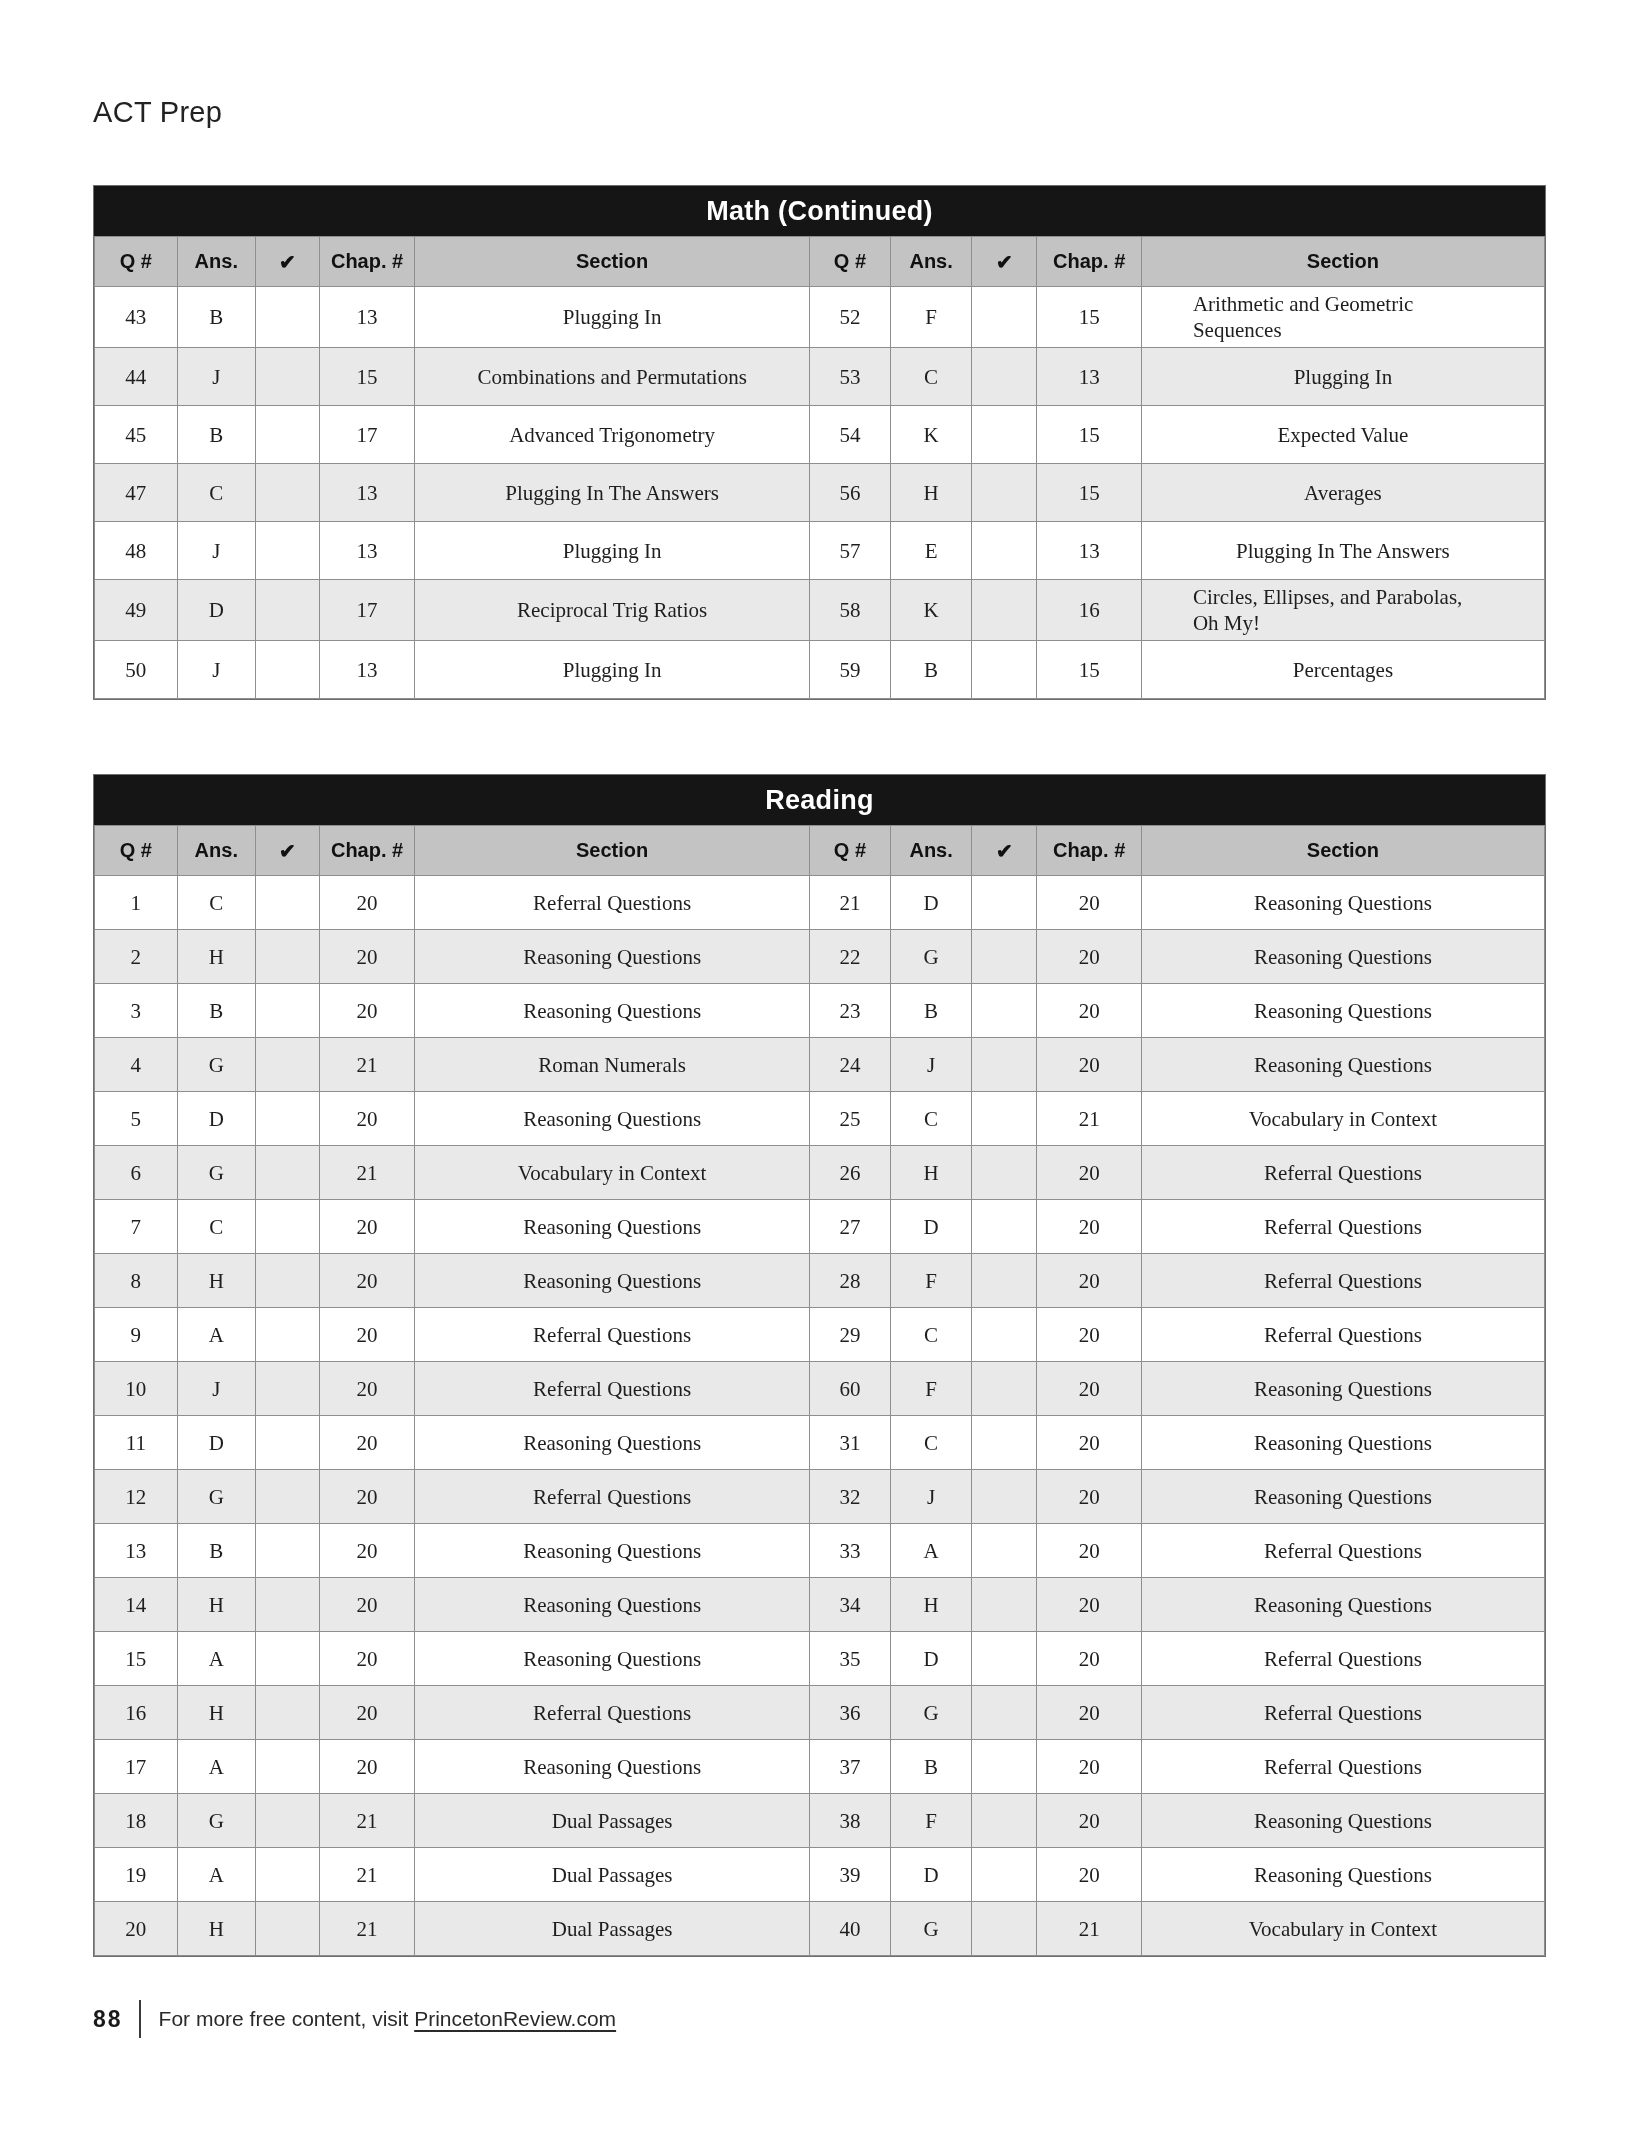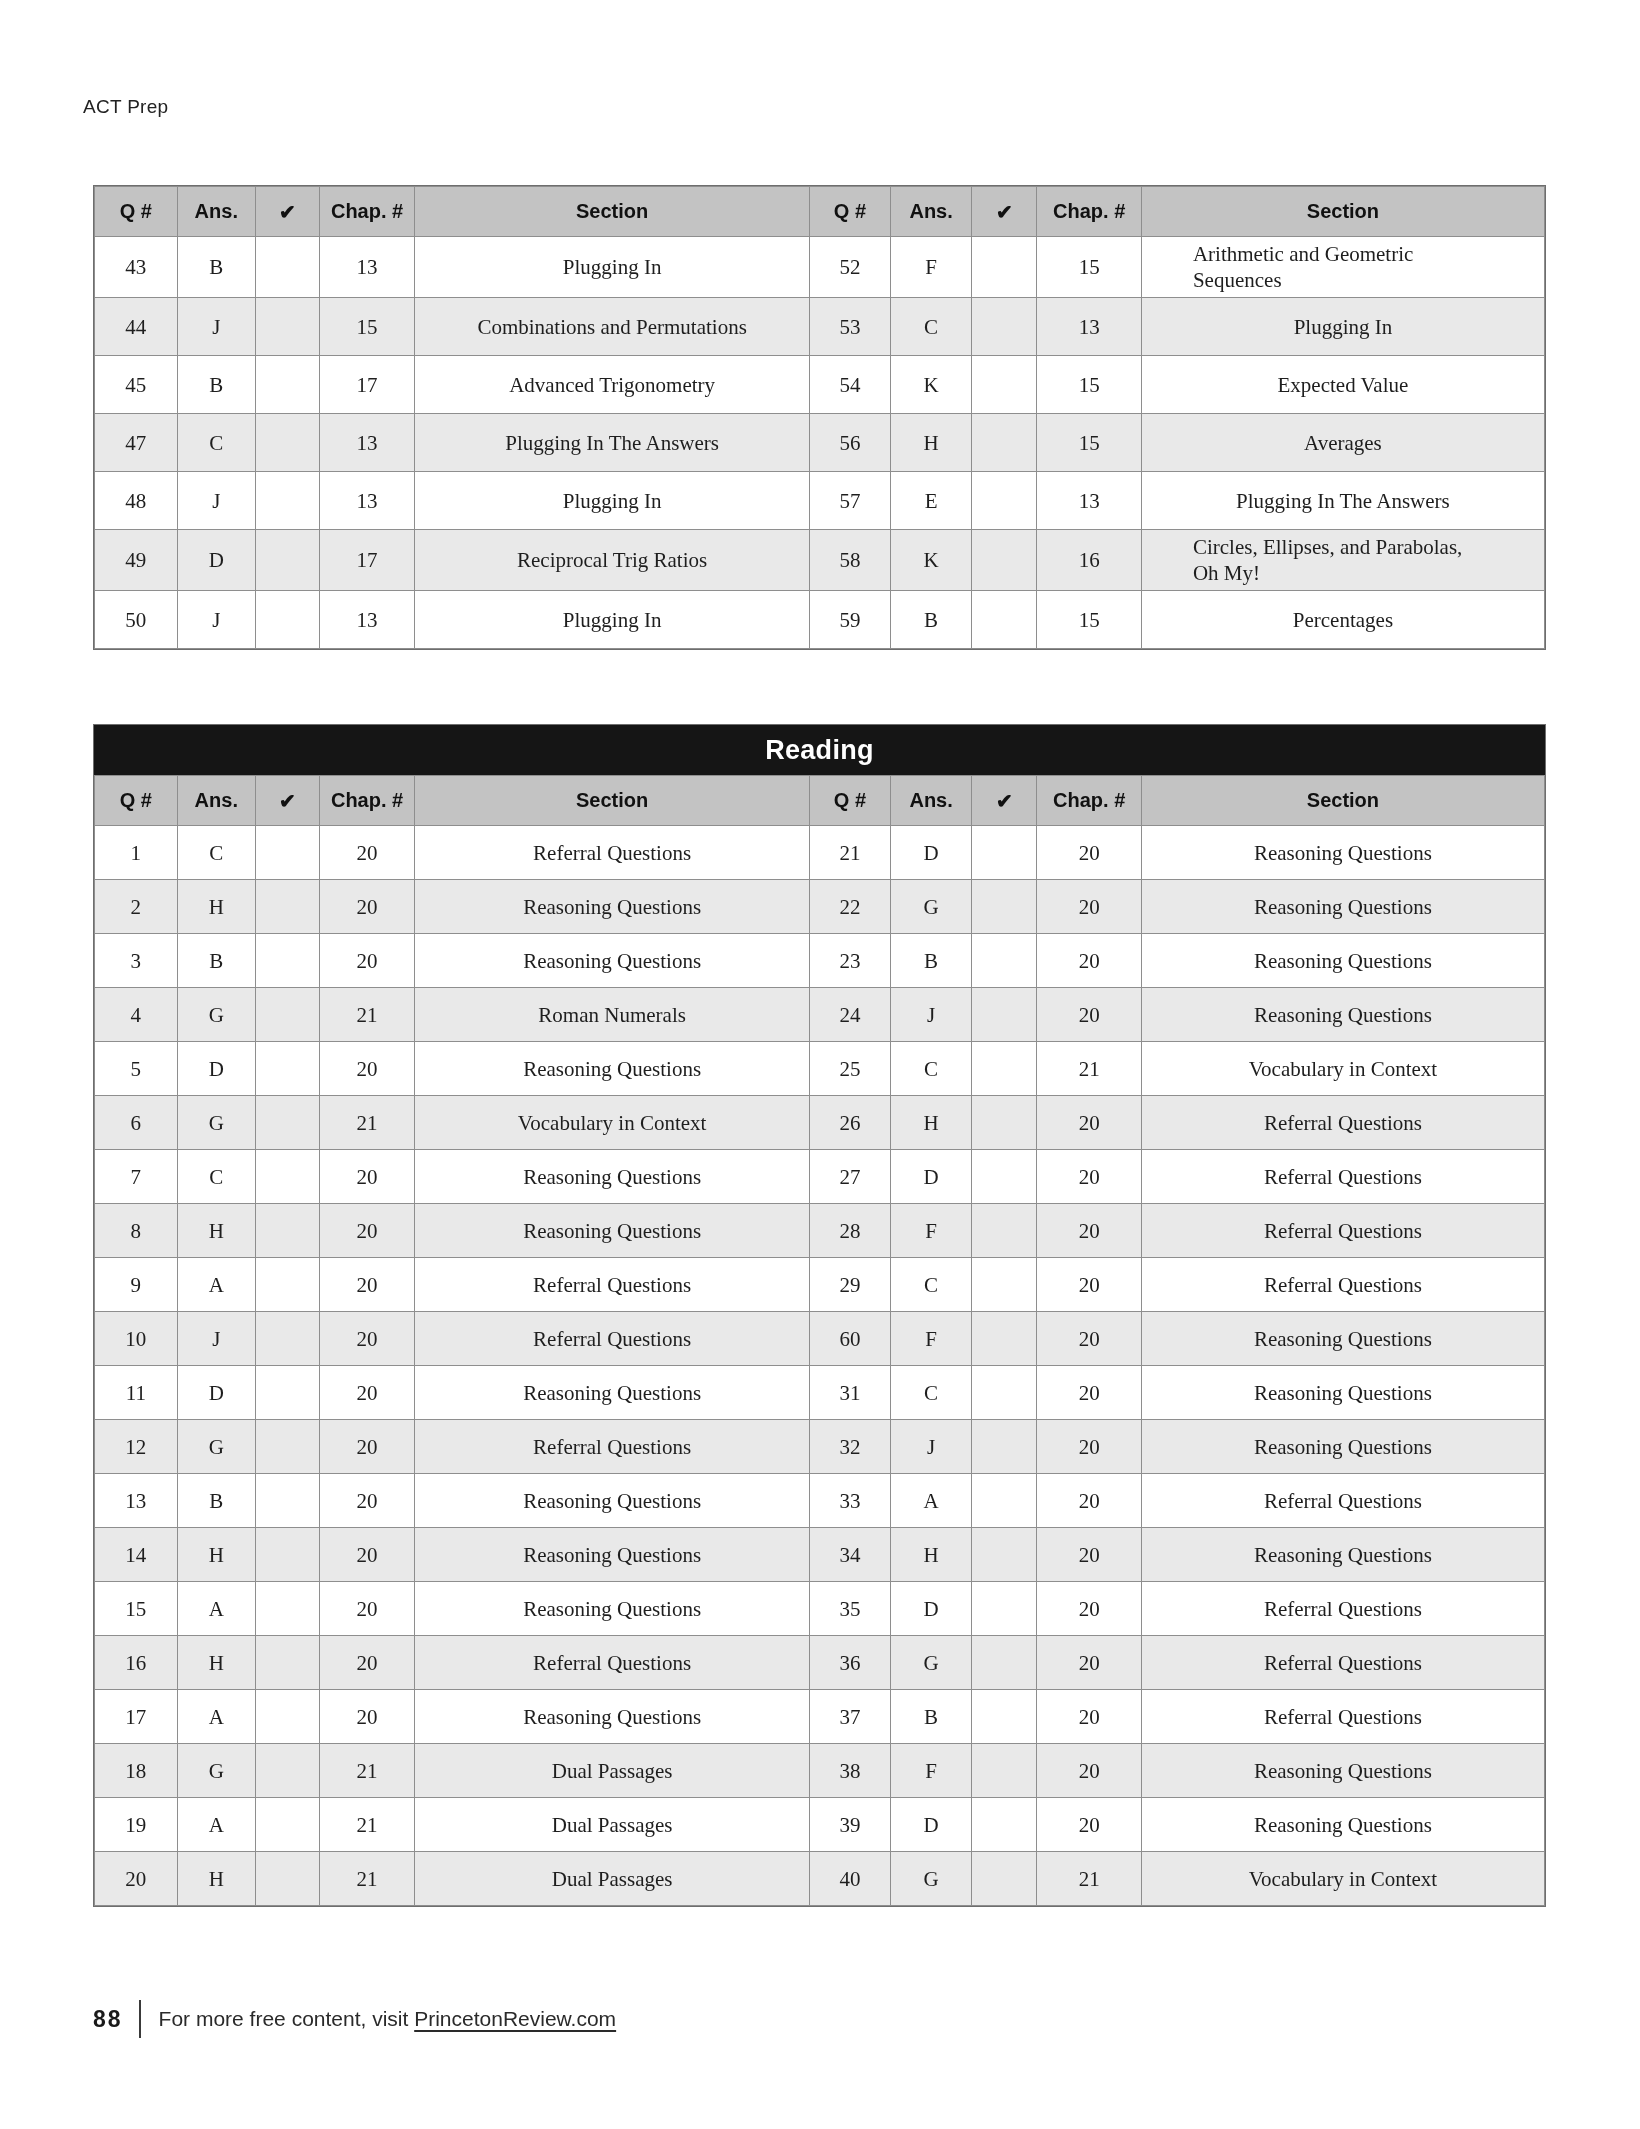--- a/index.html
+++ b/index.html
@@ -15,22 +15,22 @@
     position:relative;
     width:1640px;
     height:2129px;
     background:#ffffff;
     overflow:hidden;
     font-family:"Liberation Sans", sans-serif;
     color:var(--ink);
   }
   .doc-header{
     position:absolute;
-    left:83px; top:96px;
-    font-size:19px;
+    left:93px; top:96px;
+    font-size:29px;
     letter-spacing:.3px;
     color:#222222;
   }
   .content{
     position:absolute;
     left:93px;
     width:1453px;
     top:185px;
   }
   .tbl-wrap{
@@ -117,20 +117,21 @@
 </head>
 <body>
 
 <div class="page">
 
   <div class="doc-header">ACT Prep</div>
 
   <div class="content">
 
     <div class="tbl-wrap">
+      <div class="table-title">Math (Continued)</div>
       <table class="answers math">
           <colgroup>
             <col class="c-q">
             <col class="c-ans">
             <col class="c-chk">
             <col class="c-chap">
             <col class="c-sec">
             <col class="c-q2">
             <col class="c-ans2">
             <col class="c-chk2">

